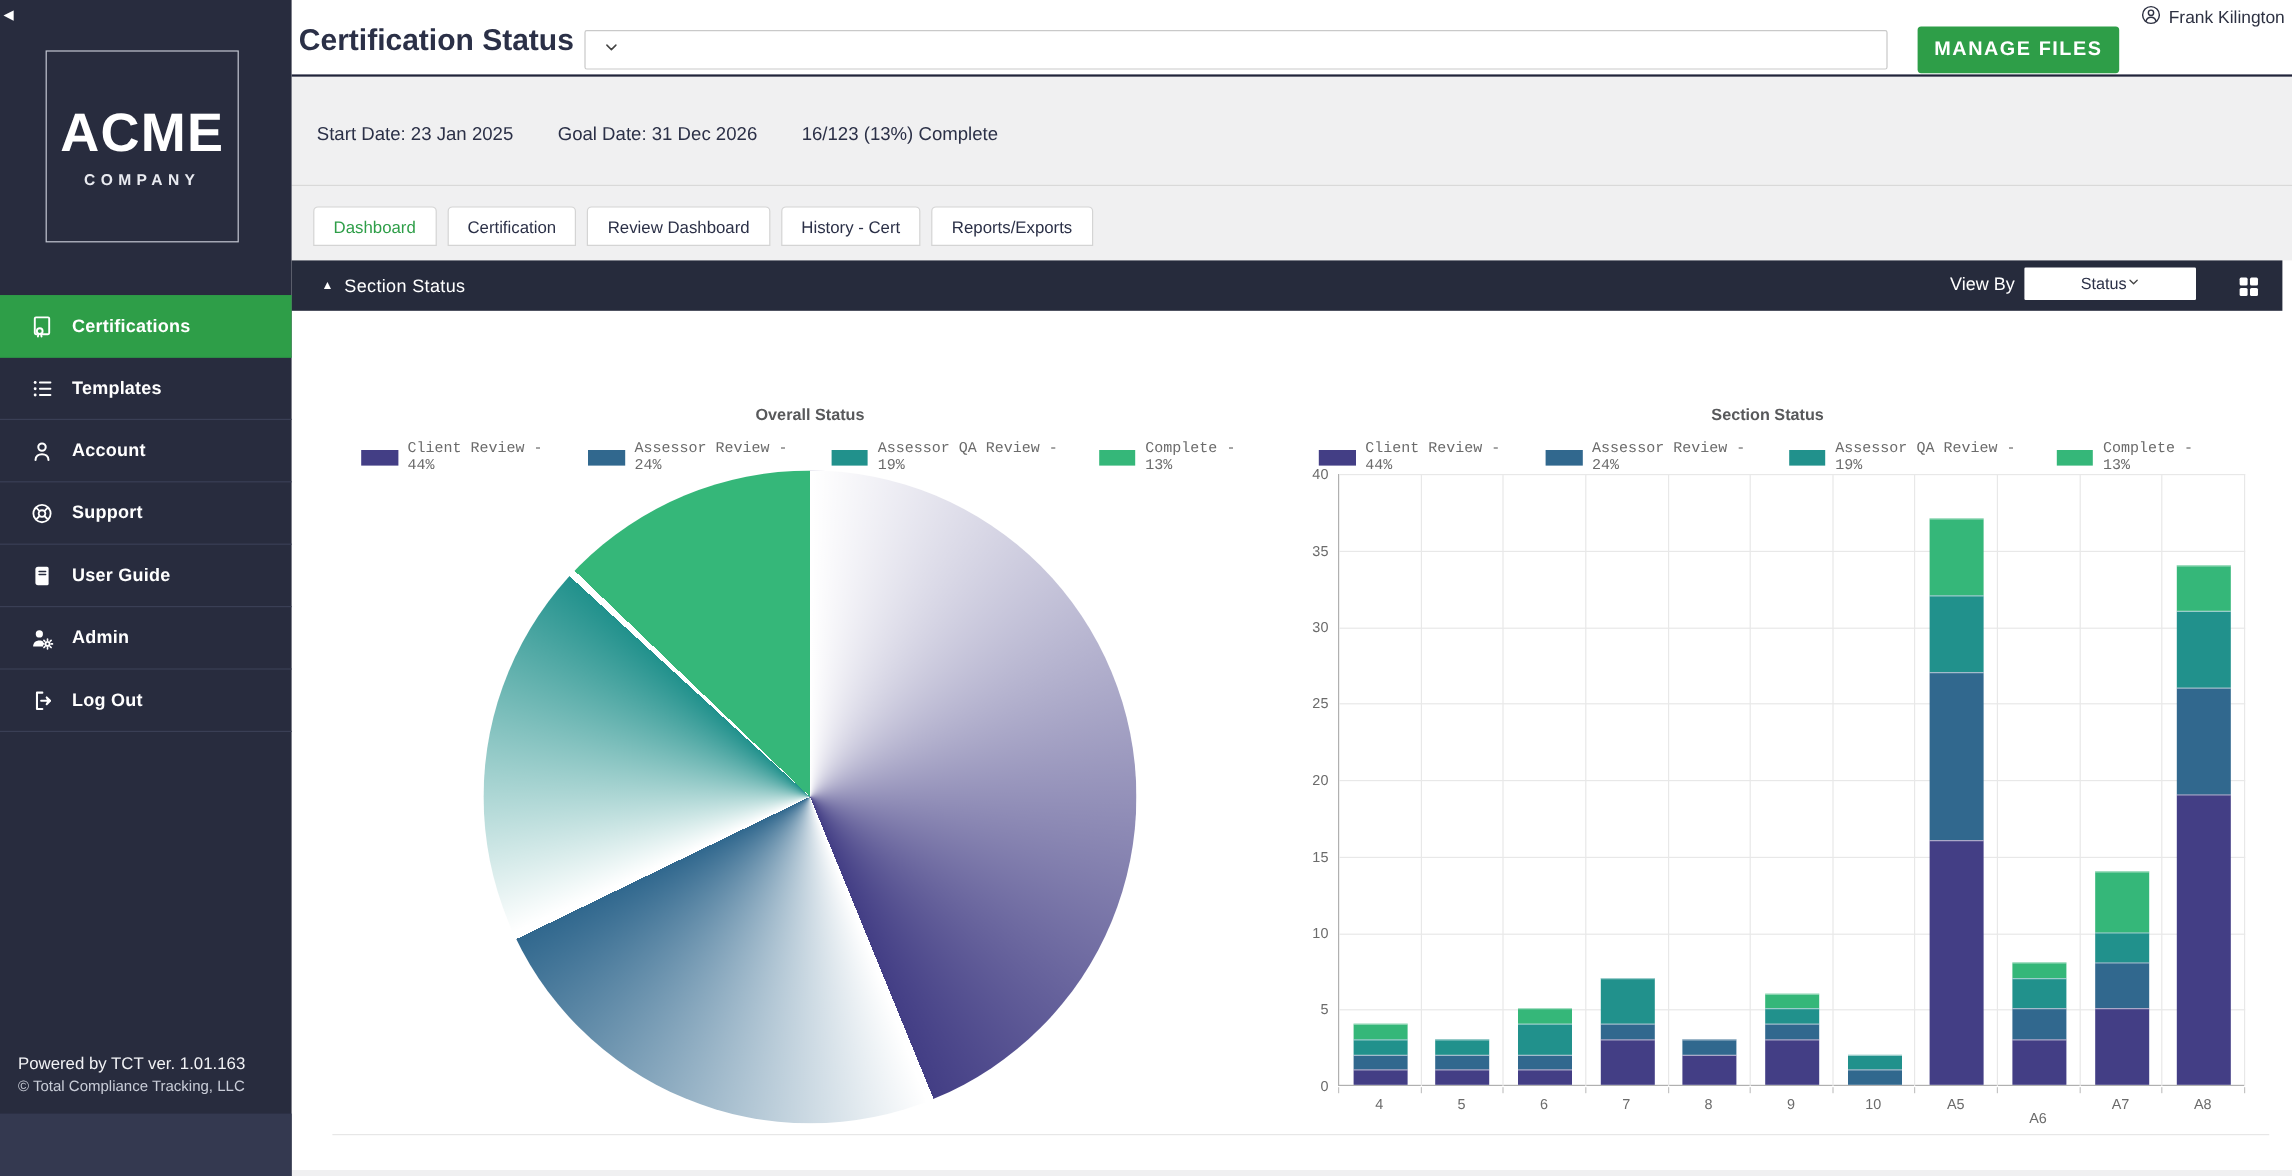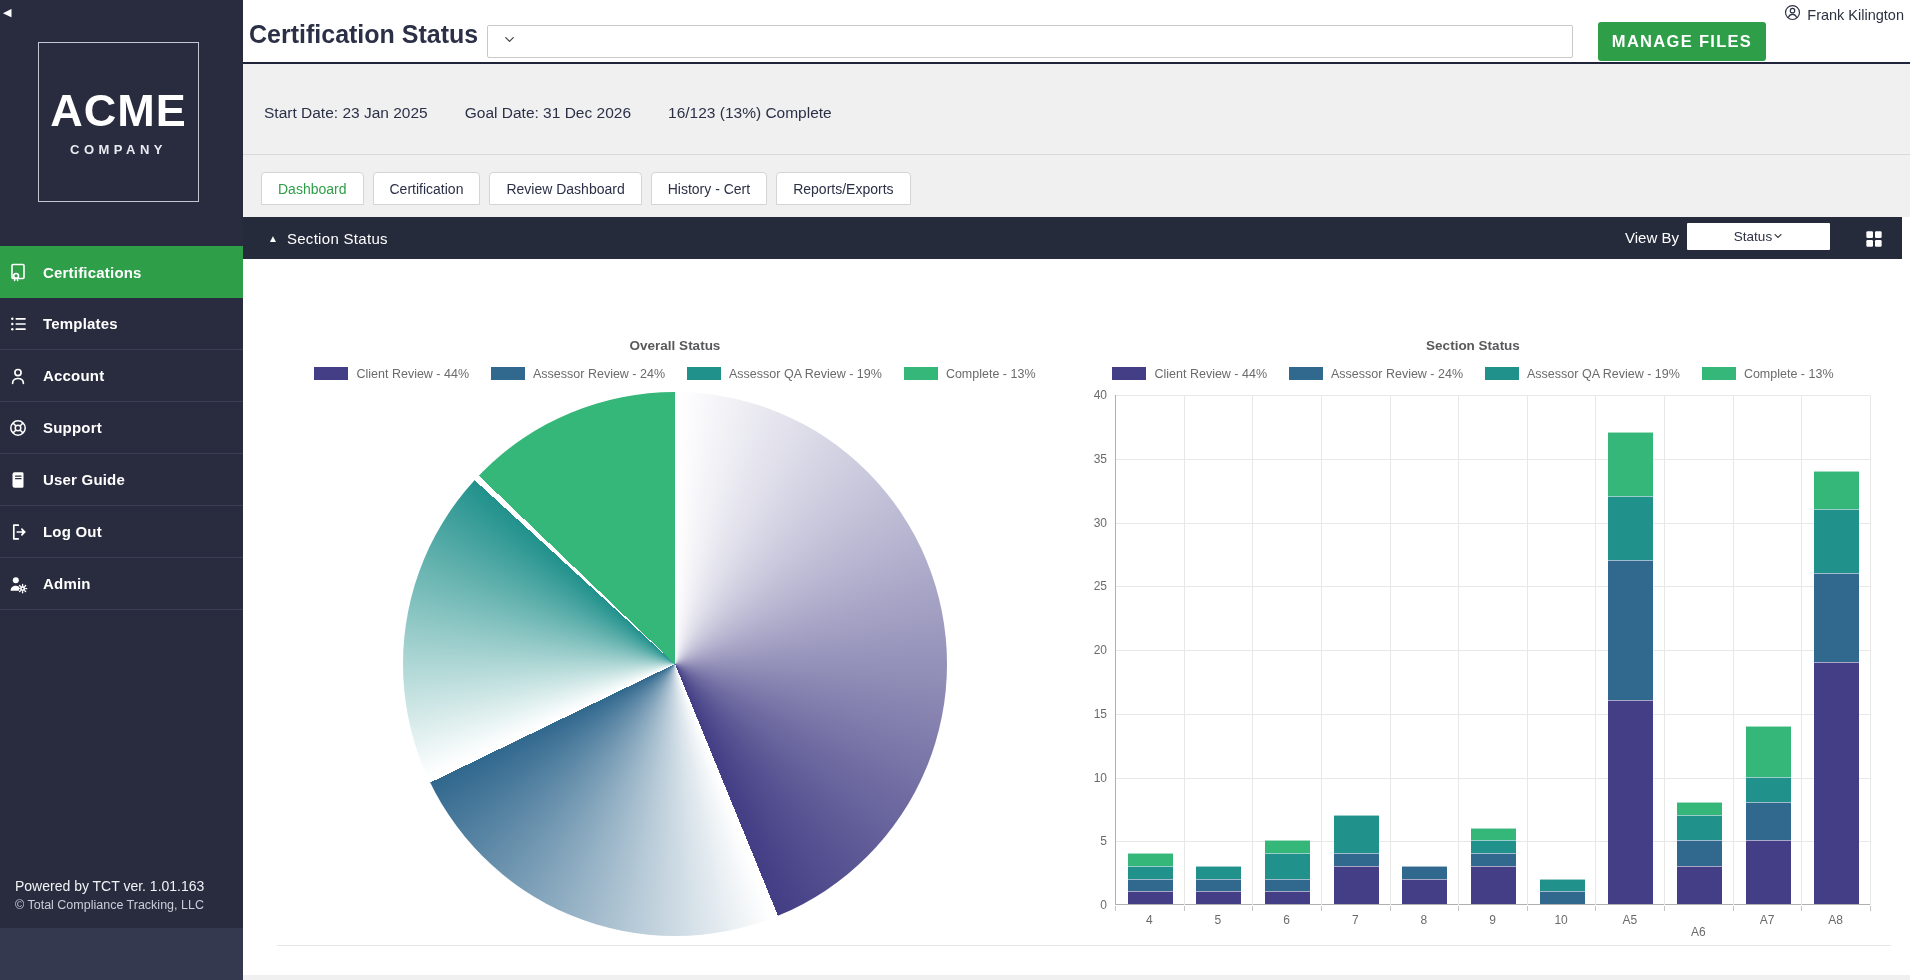--- a/index.html
+++ b/index.html
@@ -8,21 +8,21 @@
   .abs { position:absolute; }
 
   
   #sidebar { left:0; top:0; width:243px; height:980px; background:#282c3e; z-index:5; }
   #collapse-btn { left:3px; top:6px; color:#fff; font-size:11px; cursor:pointer; }
   #logo-box { left:38px; top:42px; width:161px; height:160px; border:1px solid #c3c7d2;
     display:flex; flex-direction:column; align-items:center; justify-content:center; }
   #logo-primary { color:#fff; font-size:45px; font-weight:bold; letter-spacing:1px; line-height:1; }
   #logo-secondary { color:#e9ebf1; font-size:13px; letter-spacing:4.5px; font-weight:bold; margin-top:9px; }
   #nav { left:0; top:246px; width:243px; }
-  .nav-item { height:52px; display:flex; align-items:center; gap:15px; padding-left:7px;
+  .nav-item { height:52px; display:flex; align-items:center; gap:15px; padding-left:24px;
     border-bottom:1px solid #3a3f55; cursor:pointer; }
   .nav-item:first-child { border-top:1px solid #3a3f55; }
   .nav-item.active { background:#2e9e48; border-color:#2e9e48; }
   .nav-icon { width:21px; height:21px; display:flex; align-items:center; justify-content:center; }
   .nav-icon svg { width:20px; height:20px; }
   .nav-label { color:#fff; font-size:15px; font-weight:bold; letter-spacing:.2px; }
   #sidebar-footer { left:0; top:876px; width:243px; padding-left:15px; }
   #powered-by { color:#f1f2f5; font-size:14px; line-height:1.45; }
   #copyright { color:#c9cdd8; font-size:12.5px; margin-top:2px; }
   #sidebar-bottom-strip { left:0; top:928px; width:243px; height:52px; background:#343950; }
@@ -62,21 +62,21 @@
   #view-by-select { left:1687px; top:223px; width:143px; height:27px; background:#fff;
     border-radius:1px; display:flex; align-items:center; justify-content:center;
     padding:0 9px 0 10px; cursor:pointer; }
   #view-by-value { font-size:13.5px; color:#2b3047; }
   #grid-btn { left:1865px; top:230px; width:18px; height:18px; cursor:pointer; }
 
   
   .chart-title { top:338px; width:400px; text-align:center; font-size:13.5px;
     font-weight:bold; color:#58595b; }
   .legend { top:367px; width:748px; display:flex; justify-content:center; gap:22px; }
-  .legend-item { display:flex; gap:8px; cursor:pointer; }
+  .legend-item { display:flex; align-items:center; gap:8px; cursor:pointer;font-family:Liberation Mono, monospace; }
   .legend-swatch { width:34px; height:13px; }
   .legend-text { font-size:12.5px; color:#6b6b6b; }
   #pie { left:403px; top:392px; width:544px; height:544px; border-radius:50%; }
   #bar-plot { left:1115px; top:395px; width:755px; height:510px;
     border-left:1px solid #b0b0b0; border-bottom:1px solid #b0b0b0; }
   .gridline-h { position:absolute; left:0; width:755px; height:1px; background:#e8e8e8; }
   .gridline-v { position:absolute; top:0; width:1px; height:510px; background:#e8e8e8; }
   .bar-seg { position:absolute; width:45px; border-top:1px solid rgba(255,255,255,.55); }
   .ytick-label { position:absolute; width:38px; text-align:right; font-size:12px; color:#6b6b6b; }
   .xtick-label { position:absolute; top:913px; text-align:center; font-size:12px; color:#6b6b6b; }
@@ -142,41 +142,41 @@
         <span class="nav-icon">
           <svg viewBox="0 0 20 20">
             <path d="M6.7 2.3h7.5a1.3 1.3 0 0 1 1.3 1.3v12.8a1.3 1.3 0 0 1-1.3 1.3H6.7a2.2 2.2 0 0 1-2.2-2.2V4.5a2.2 2.2 0 0 1 2.2-2.2z" fill="#fff"></path>
             <path d="M7.6 6.2h5.4M7.6 8.7h5.4" stroke="#282c3e" stroke-width="1.3" stroke-linecap="round"></path>
           </svg>
         </span>
         <span class="nav-label">User Guide</span>
       </div>
       <div class="nav-item">
         <span class="nav-icon">
-          <svg viewBox="0 0 20 20" fill="none" stroke="#fff" stroke-width="1.7" stroke-linecap="round" stroke-linejoin="round">
-            <path d="M10.3 3.2H5.8v13.6h4.5"></path>
-            <path d="M9.3 10h7.2"></path>
-            <path d="M13.9 7.2 16.7 10l-2.8 2.8" fill="#fff"></path>
-          </svg>
-        </span>
-        <span class="nav-label">Log Out</span>
-      </div>
-      <div class="nav-item">
-        <span class="nav-icon">
           <svg viewBox="0 0 20 20">
             <circle cx="7.8" cy="6.3" r="3" fill="#fff"></circle>
             <path d="M2.6 16.8c0-3.3 2.4-5 5.2-5 1.3 0 2.5.4 3.4 1.1l-.3 3.9z" fill="#fff"></path>
             <circle cx="14.6" cy="14.6" r="2.5" fill="#fff"></circle>
             <circle cx="14.6" cy="14.6" r="0.9" fill="#282c3e"></circle>
             <g stroke="#fff" stroke-width="1.4" stroke-linecap="round">
               <path d="M14.6 11.5v-1M14.6 17.7v1M11.5 14.6h-1M17.7 14.6h1M12.4 12.4l-.8-.8M16.8 16.8l.8.8M12.4 16.8l-.8.8M16.8 12.4l.8-.8"></path>
             </g>
           </svg>
         </span>
         <span class="nav-label">Admin</span>
+      </div>
+      <div class="nav-item">
+        <span class="nav-icon">
+          <svg viewBox="0 0 20 20" fill="none" stroke="#fff" stroke-width="1.7" stroke-linecap="round" stroke-linejoin="round">
+            <path d="M10.3 3.2H5.8v13.6h4.5"></path>
+            <path d="M9.3 10h7.2"></path>
+            <path d="M13.9 7.2 16.7 10l-2.8 2.8" fill="#fff"></path>
+          </svg>
+        </span>
+        <span class="nav-label">Log Out</span>
       </div>
     </div>
   <div id="sidebar-footer" class="abs">
     <div id="powered-by">Powered by TCT ver. 1.01.163</div>
     <div id="copyright">© Total Compliance Tracking, LLC</div>
   </div>
   <div id="sidebar-bottom-strip" class="abs"></div>
 </div>
 
 <div id="header" class="abs"></div>

